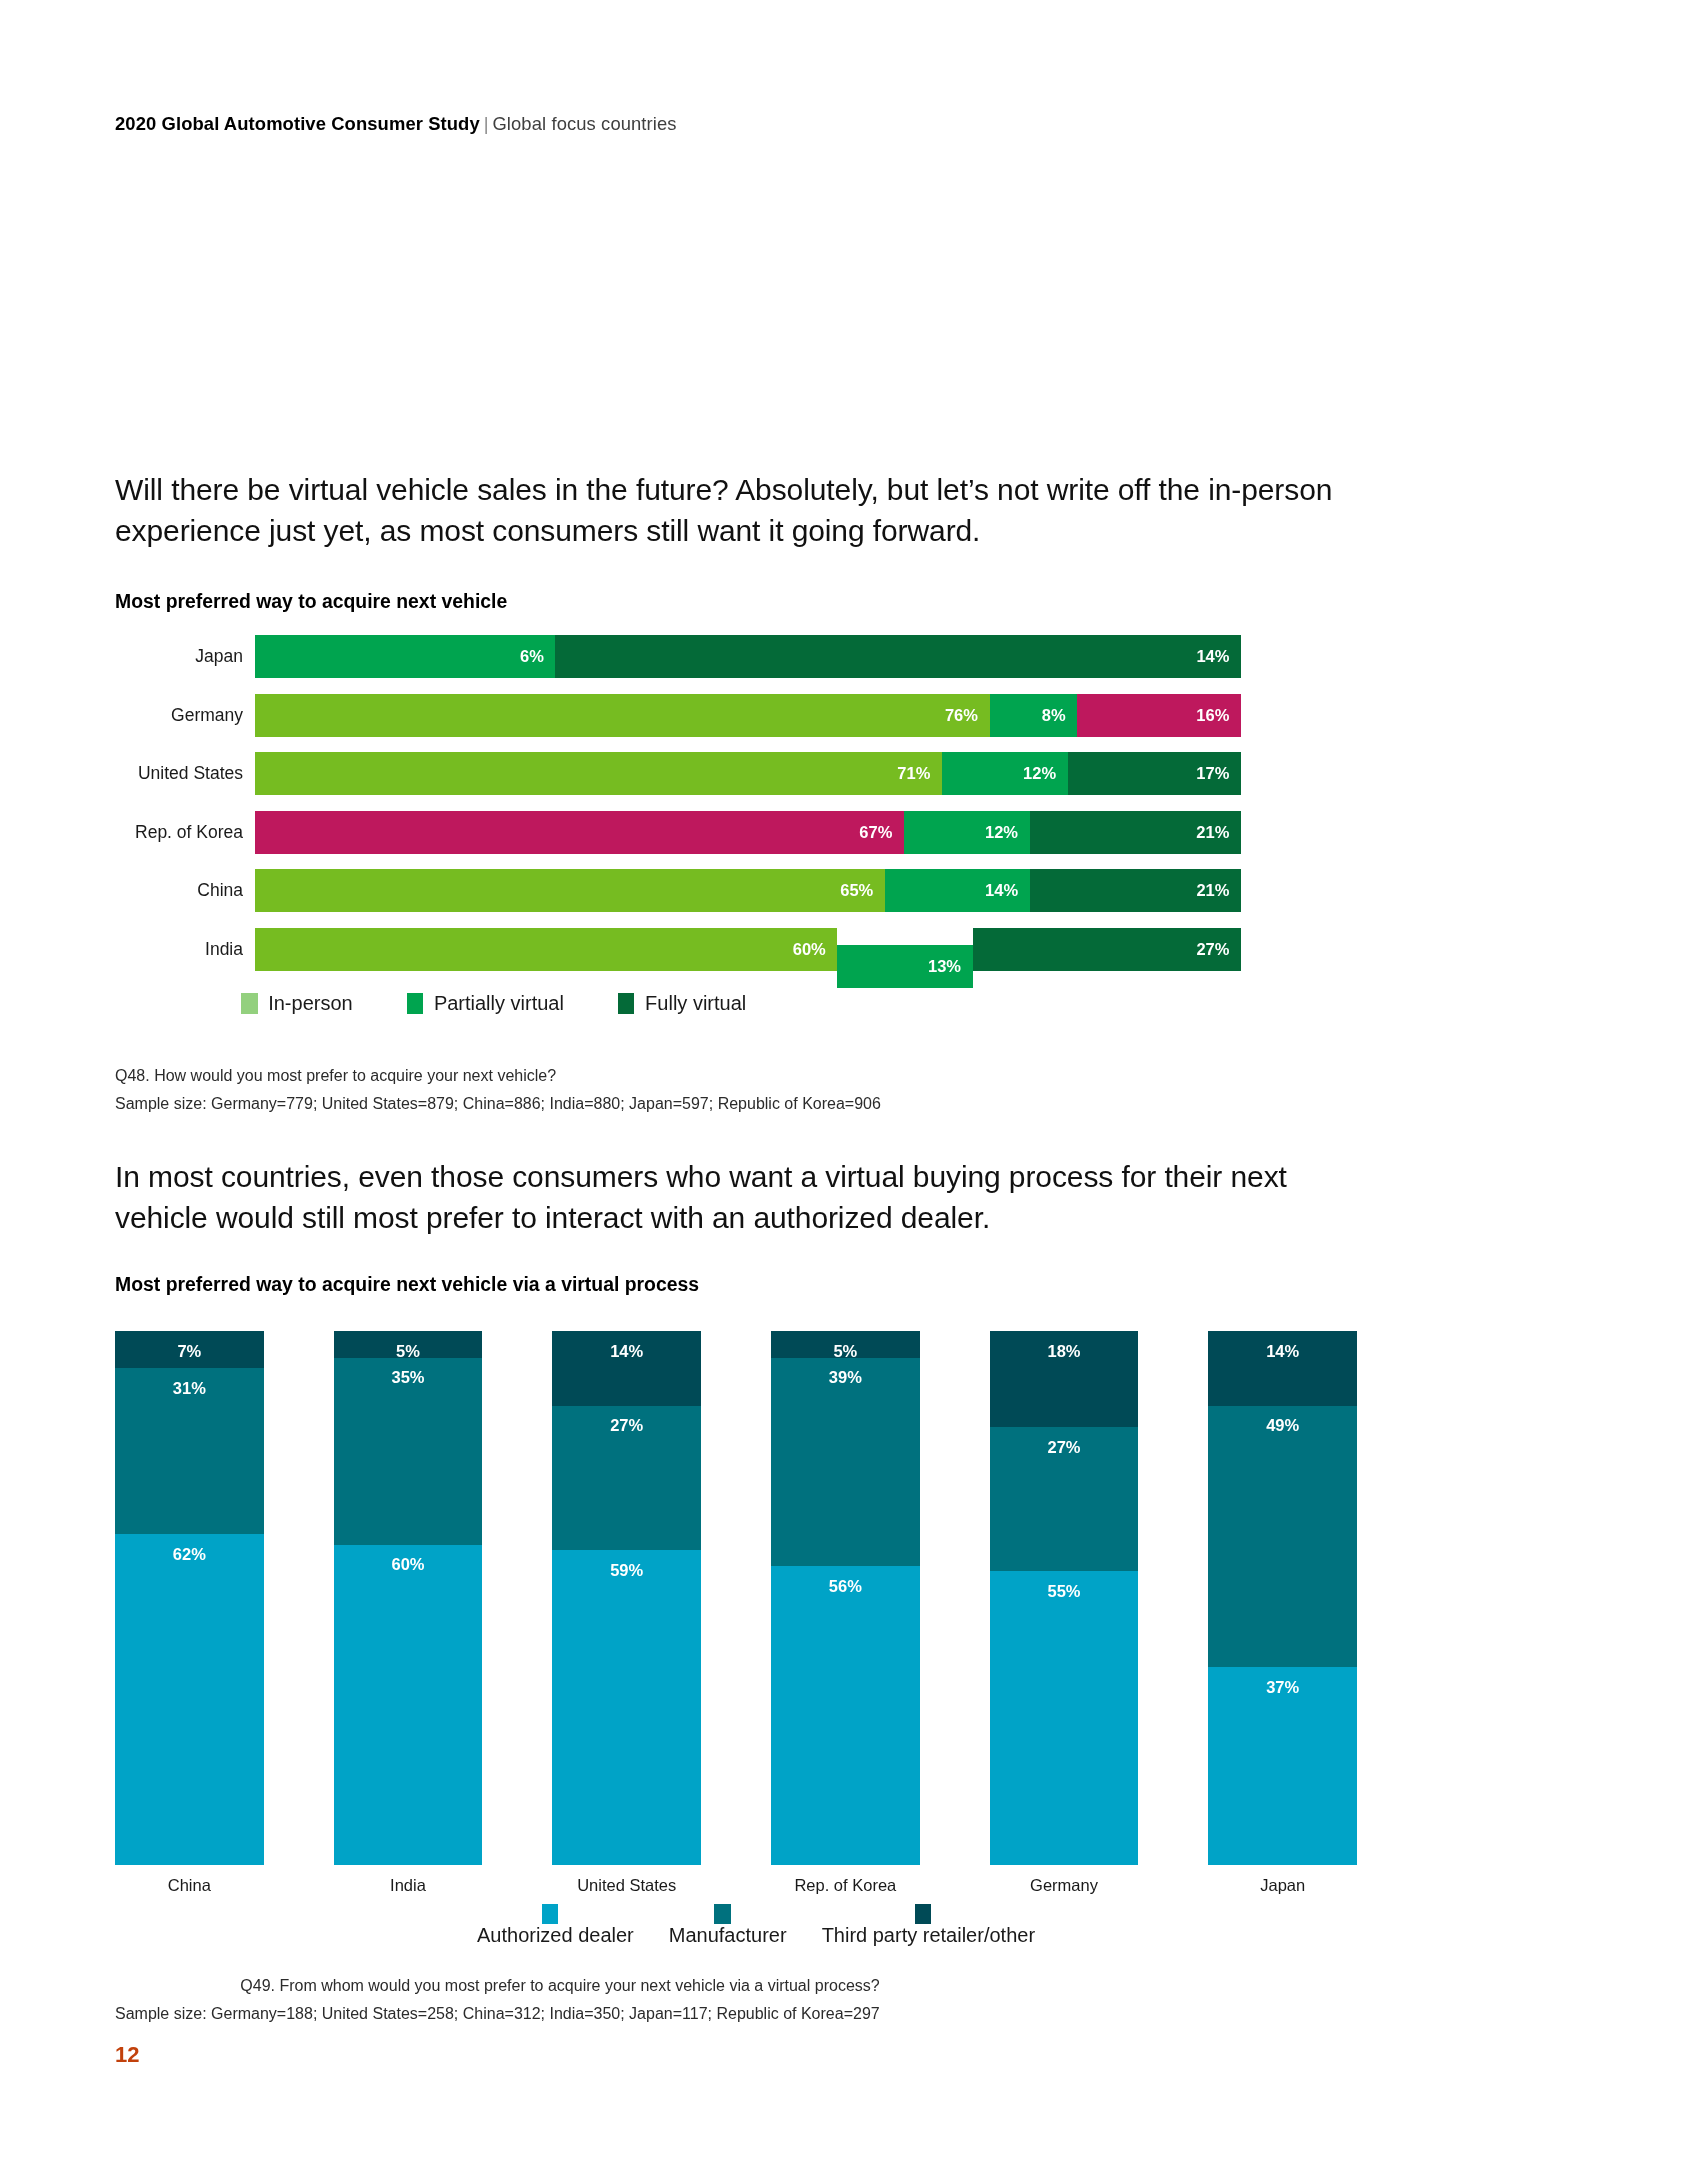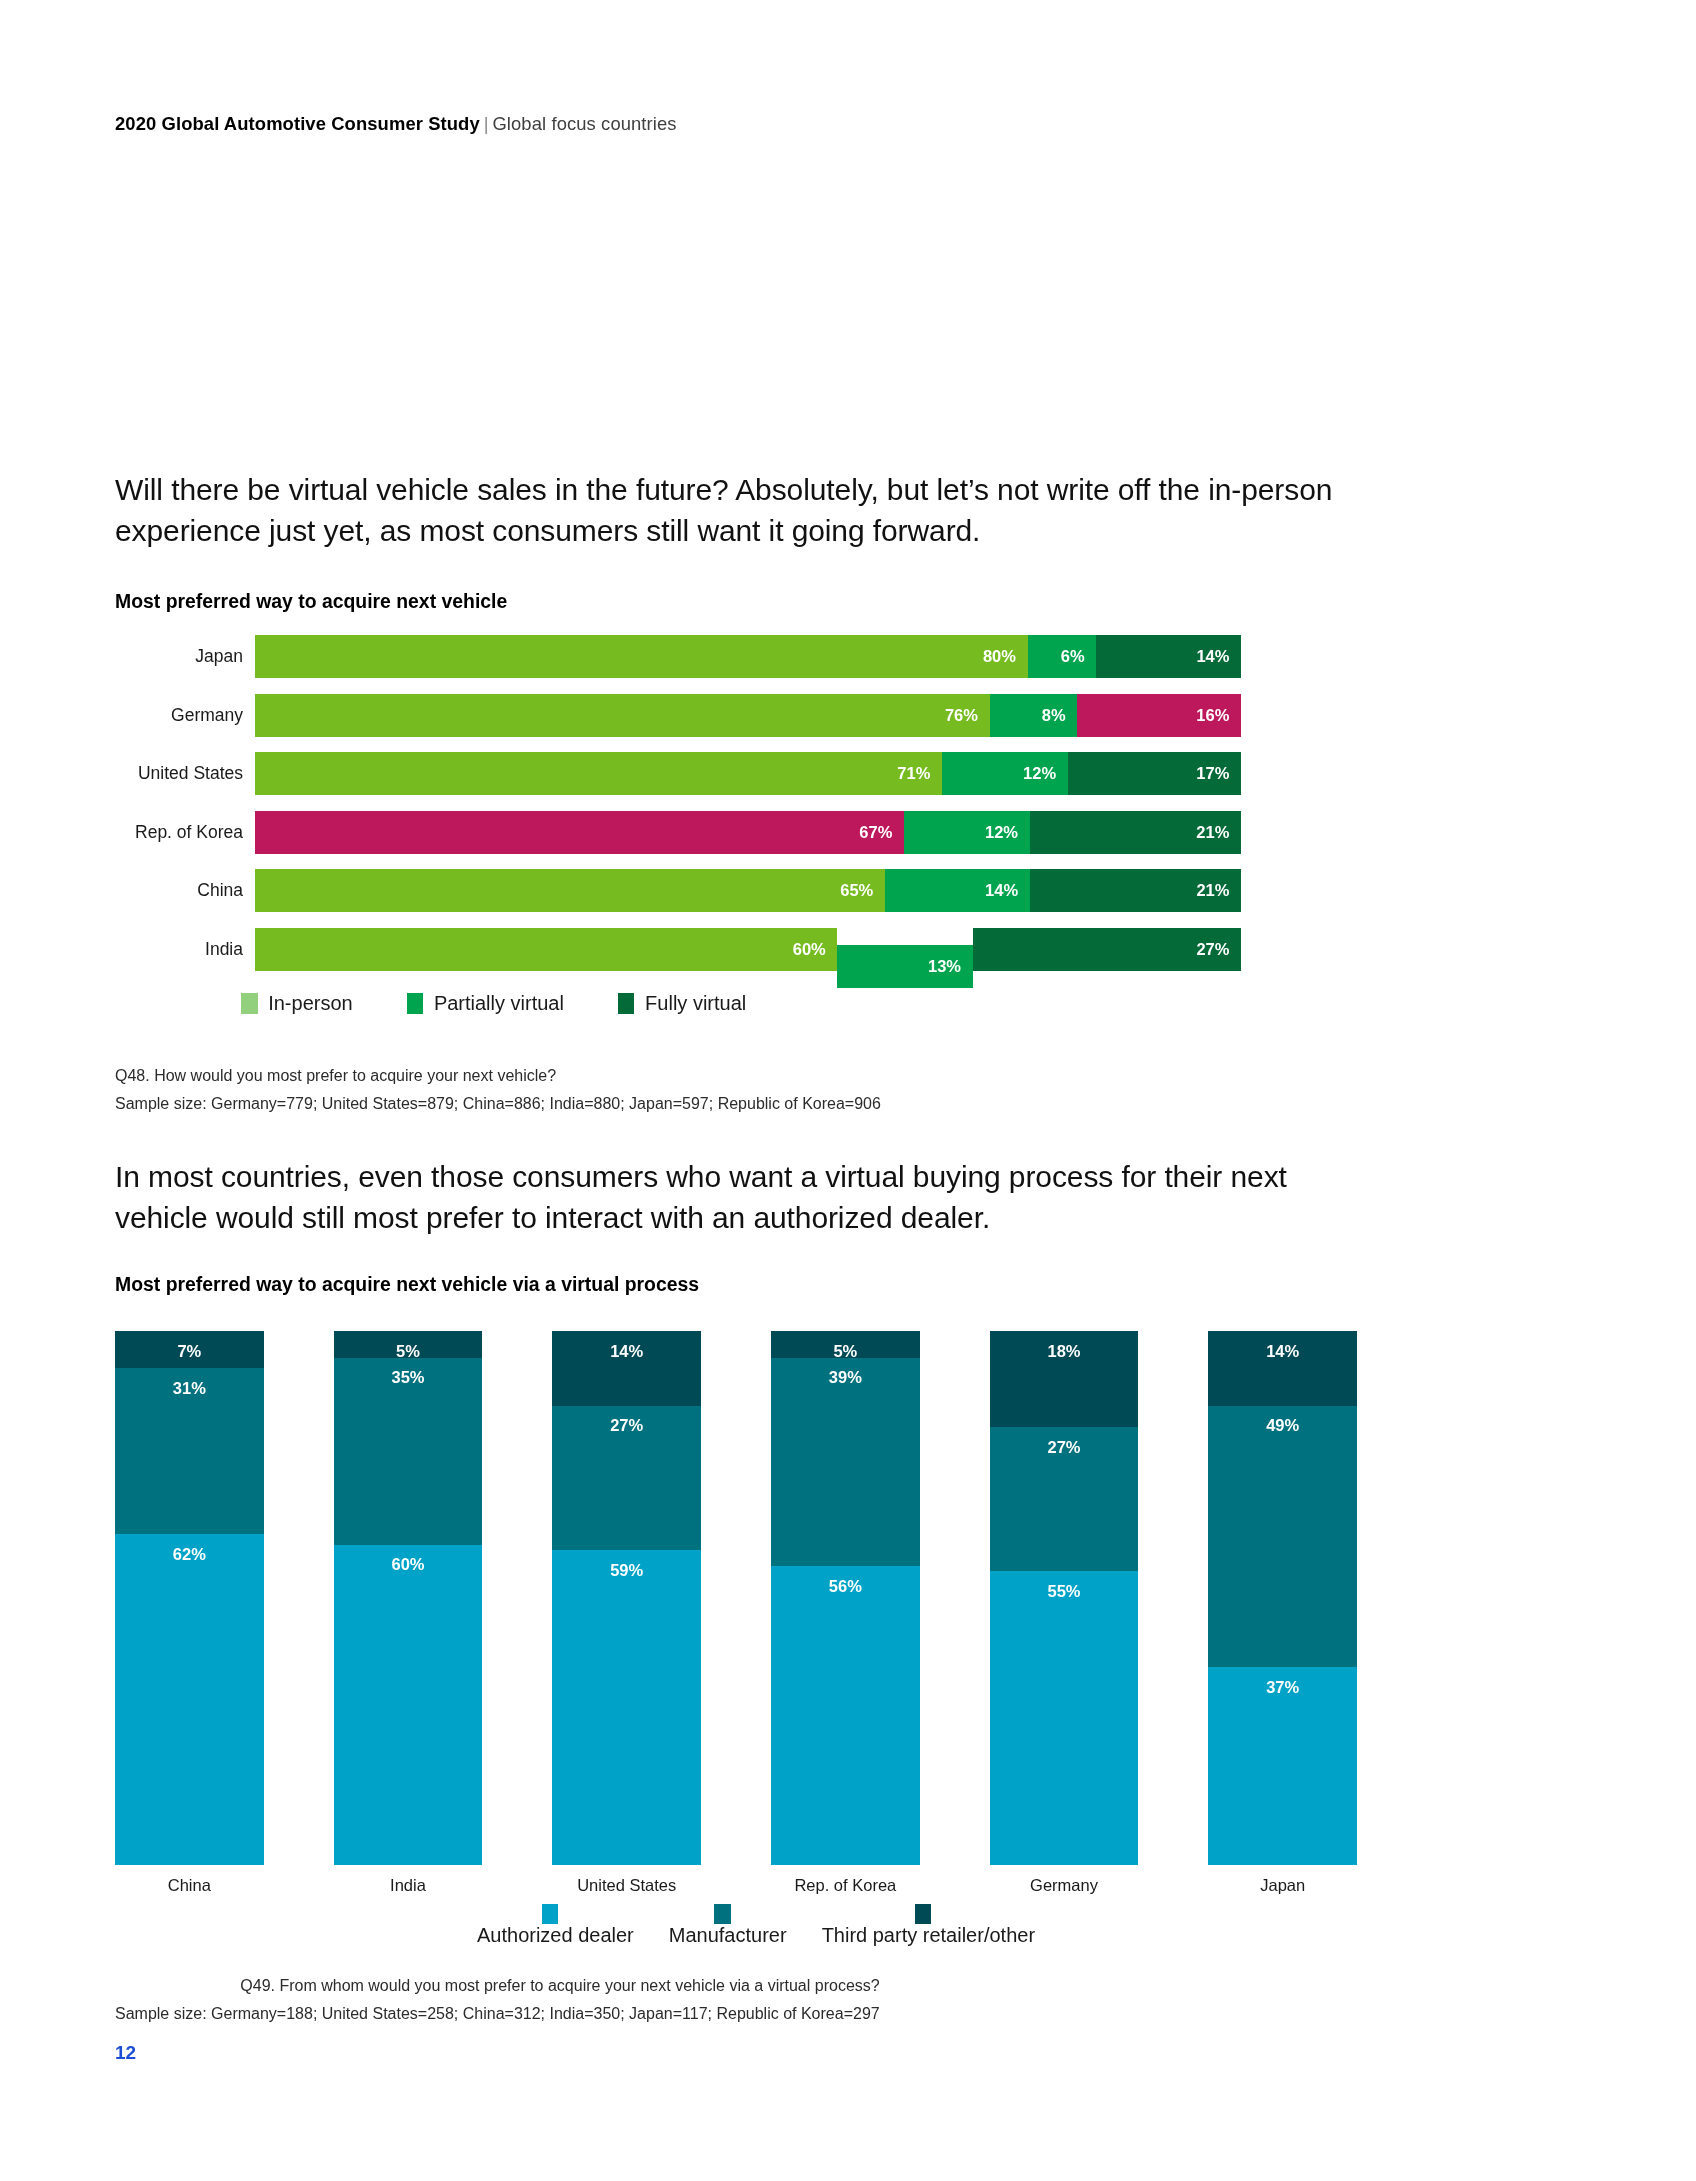--- a/index.html
+++ b/index.html
@@ -79,23 +79,23 @@
     color: #2b2b2b;
   }
   #footnote-1 { top: 1062px; }
   #footnote-2 { top: 1972px; text-align: right; }
   .footnote div { white-space: nowrap; }
 
   .page-number {
     position: absolute;
     left: 115px;
     top: 2042px;
-    font-size: 19px;
+    font-size: 22px;
     font-weight: bold;
-    color: #1d4ed8;
+    color: #c2410c;
   }
 
   
   #chart1 {
     position: absolute;
     left: 115px;
     top: 635px;
     width: 1126px;
     height: 330px;
   }
@@ -234,23 +234,20 @@
     <span class="rh-bold">2020 Global Automotive Consumer Study</span><span class="rh-sep">|</span><span class="rh-light">Global focus countries</span>
   </div>
 
   <div class="headline" id="headline-1">Will there be virtual vehicle sales in the future? Absolutely, but let’s not write off the in-person experience just yet, as most consumers still want it going forward.</div>
   <div class="chart-title" id="chart-title-1">Most preferred way to acquire next vehicle</div>
 
   <div id="chart1">
       <div class="h-row">
         <div class="h-label">Japan</div>
         <div class="h-track">
-          <div class="h-seg" style="flex: 80 0 0px; background: rgb(118, 188, 33);">
-            <span>80%</span>
-          </div>
           <div class="h-seg" style="flex: 6 0 0px; background: rgb(0, 164, 79);">
             <span>6%</span>
           </div>
           <div class="h-seg" style="flex: 14 0 0px; background: rgb(4, 106, 56);">
             <span>14%</span>
           </div>
         </div>
       </div>
       <div class="h-row">
         <div class="h-label">Germany</div>

